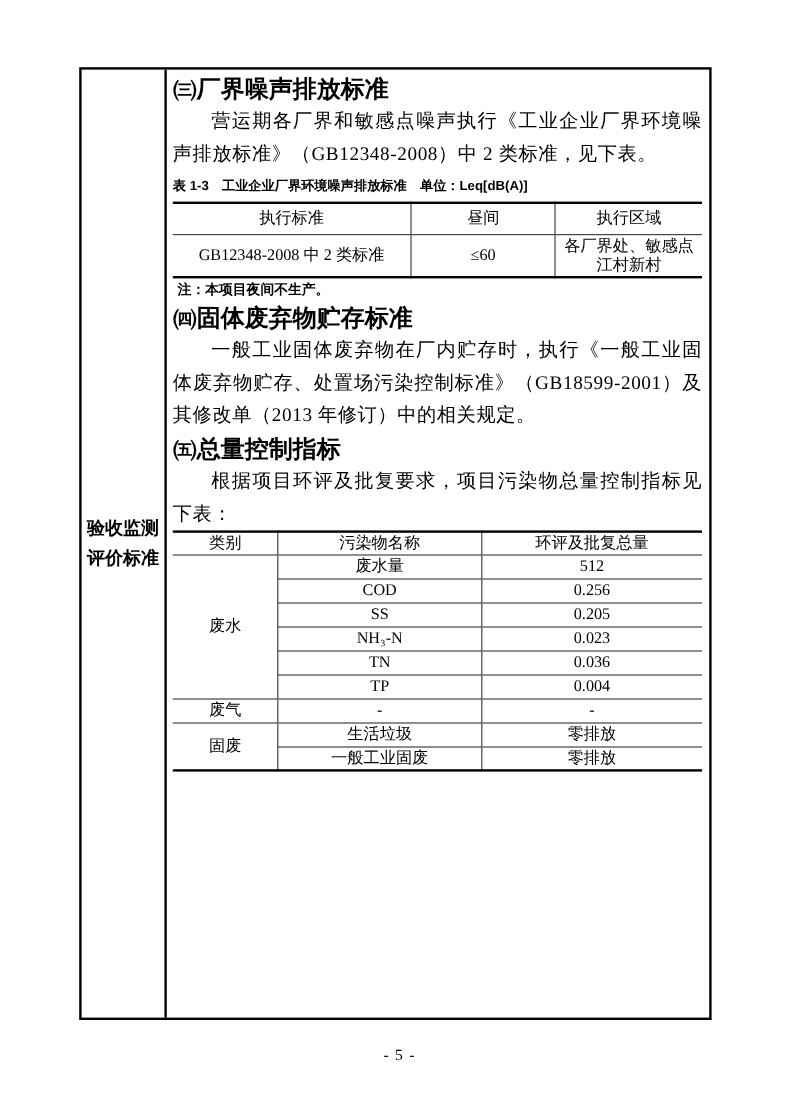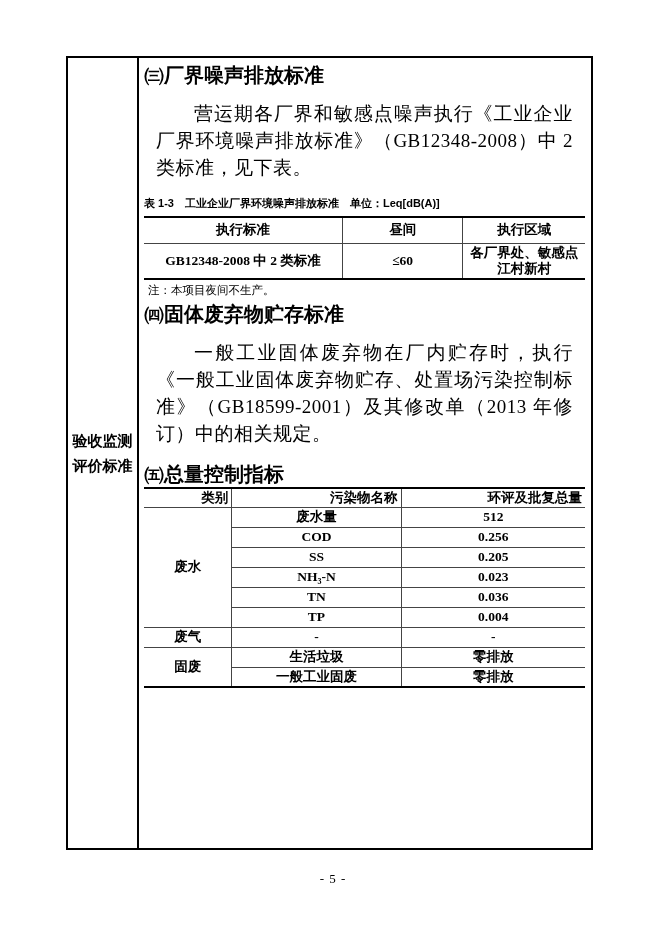--- a/index.html
+++ b/index.html
@@ -17,46 +17,45 @@
     display:flex;align-items:center;justify-content:center;
     font-family:"Liberation Sans","DejaVu Sans",sans-serif;
     font-weight:bold;font-size:15px;line-height:25px;text-align:left;
   }
   .content{flex:1;padding:5px 6px 0 5px;min-width:0;}
   .sec-heading{
     font-family:"Liberation Sans","DejaVu Sans",sans-serif;
     font-weight:bold;font-size:20px;line-height:25px;margin:0;
   }
   .para{
-    font-size:19px;line-height:27px;margin:12px;text-align:justify;
+    font-size:16px;line-height:27px;margin:0;text-align:justify;
     text-indent:2em;letter-spacing:0.5px;
   }
   .tbl-title{
     font-family:"Liberation Sans","DejaVu Sans",sans-serif;
     font-weight:bold;font-size:11px;text-align:left;
     margin:3px 0 3px 0;line-height:20px;
   }
   table{width:100%;border-collapse:collapse;table-layout:fixed;}
   .t13,.t14{
     border-top:2.5px solid #000;border-bottom:2.5px solid #000;
     border-left:hidden;border-right:hidden;
   }
   .t13 td,.t14 td{
     border:1px solid #444;text-align:center;vertical-align:middle;
     font-size:13.5px;padding:1px 3px;box-sizing:border-box;
     overflow:hidden;
-    font-weight:bold;
   }
   .t13 td.hdr{height:26px;}
   .t13 td.data{height:32px;line-height:16px;}
   .t14 td{height:20px;line-height:16px;}
-  .t14 td.hdr{height:14px;text-align:right;}
+  .t14 td.hdr{height:14px;}
   .note{
     font-family:"Liberation Sans","DejaVu Sans",sans-serif;
-    font-weight:normal;font-size:11.5px;line-height:16px;
+    font-weight:bold;font-size:11.5px;line-height:16px;
     margin:2px 0 4px 4px;
   }
   .spacer-s{height:3px;}
   .page-num{
     position:absolute;left:0;right:0;top:871px;text-align:center;
     font-size:13px;letter-spacing:1px;
   }
 </style>
 </head>
 <body>
@@ -100,20 +99,21 @@
         </table>
 
       <p class="note">注：本项目夜间不生产。</p>
 
       <p class="sec-heading">㈣固体废弃物贮存标准</p>
       <p class="para">一般工业固体废弃物在厂内贮存时，执行《一般工业固体废弃物贮存、处置场污染控制标准》（GB18599-2001）及其修改单（2013 年修订）中的相关规定。</p>
 
       <div class="spacer-s"></div>
 
       <p class="sec-heading">㈤总量控制指标</p>
+      <p class="para">根据项目环评及批复要求，项目污染物总量控制指标见下表：</p>
 
 
       <table class="t14">
         <colgroup>
           <col style="width:19.9%">
           <col style="width:38.4%">
           <col style="width:41.7%">
         </colgroup>
         <tbody>
             <tr>

